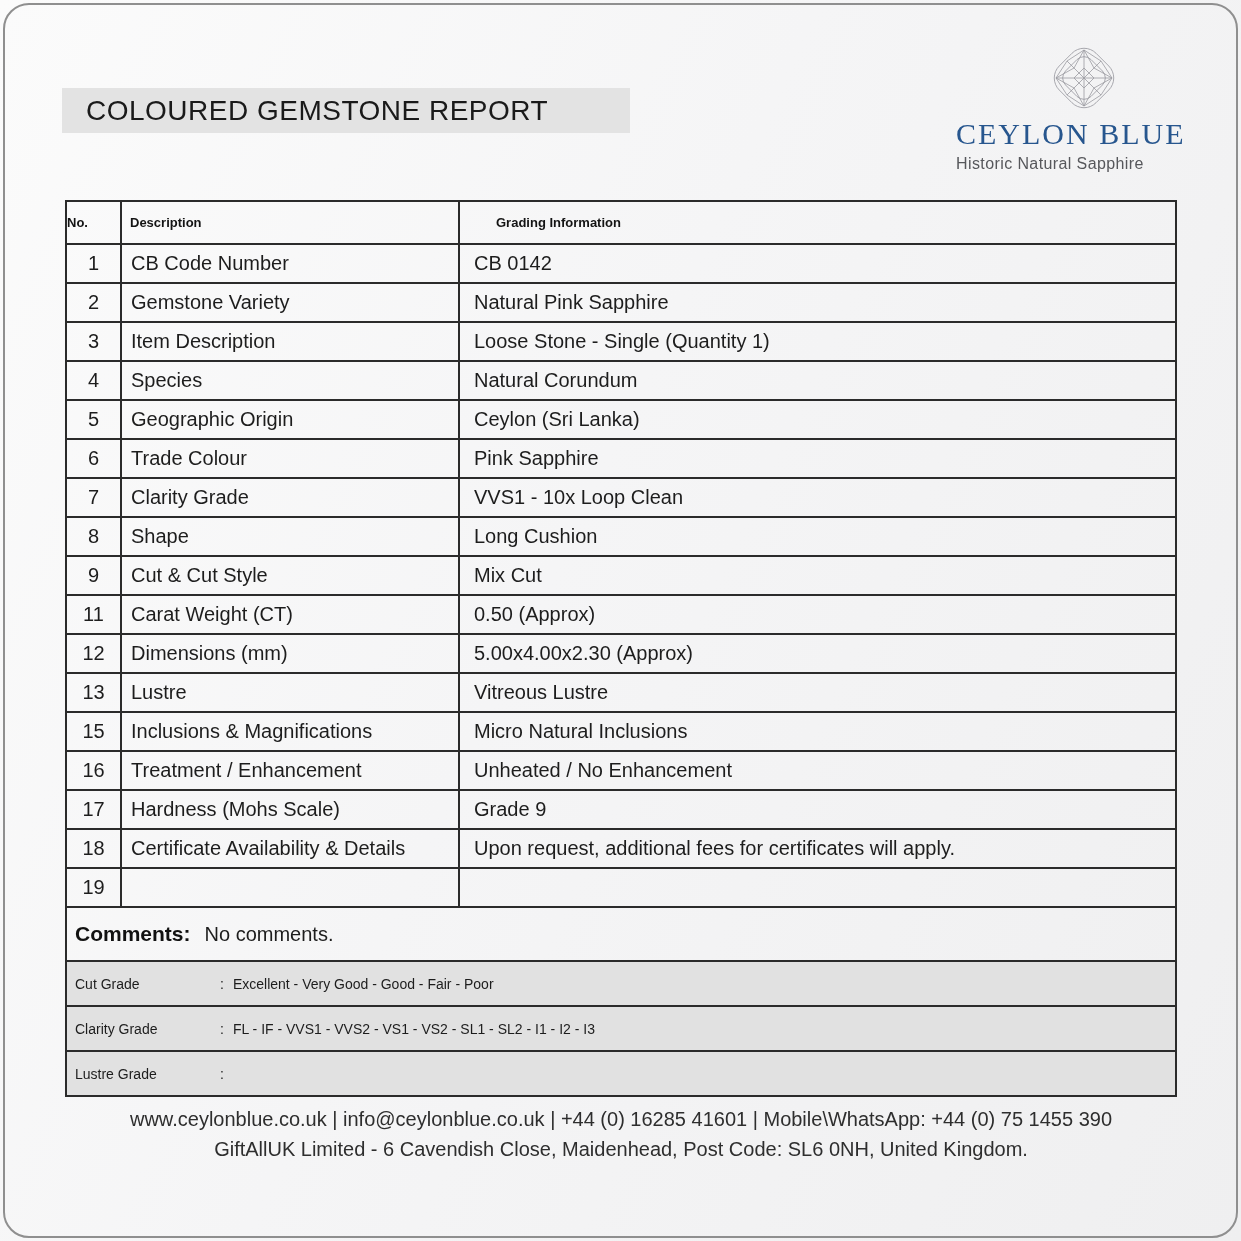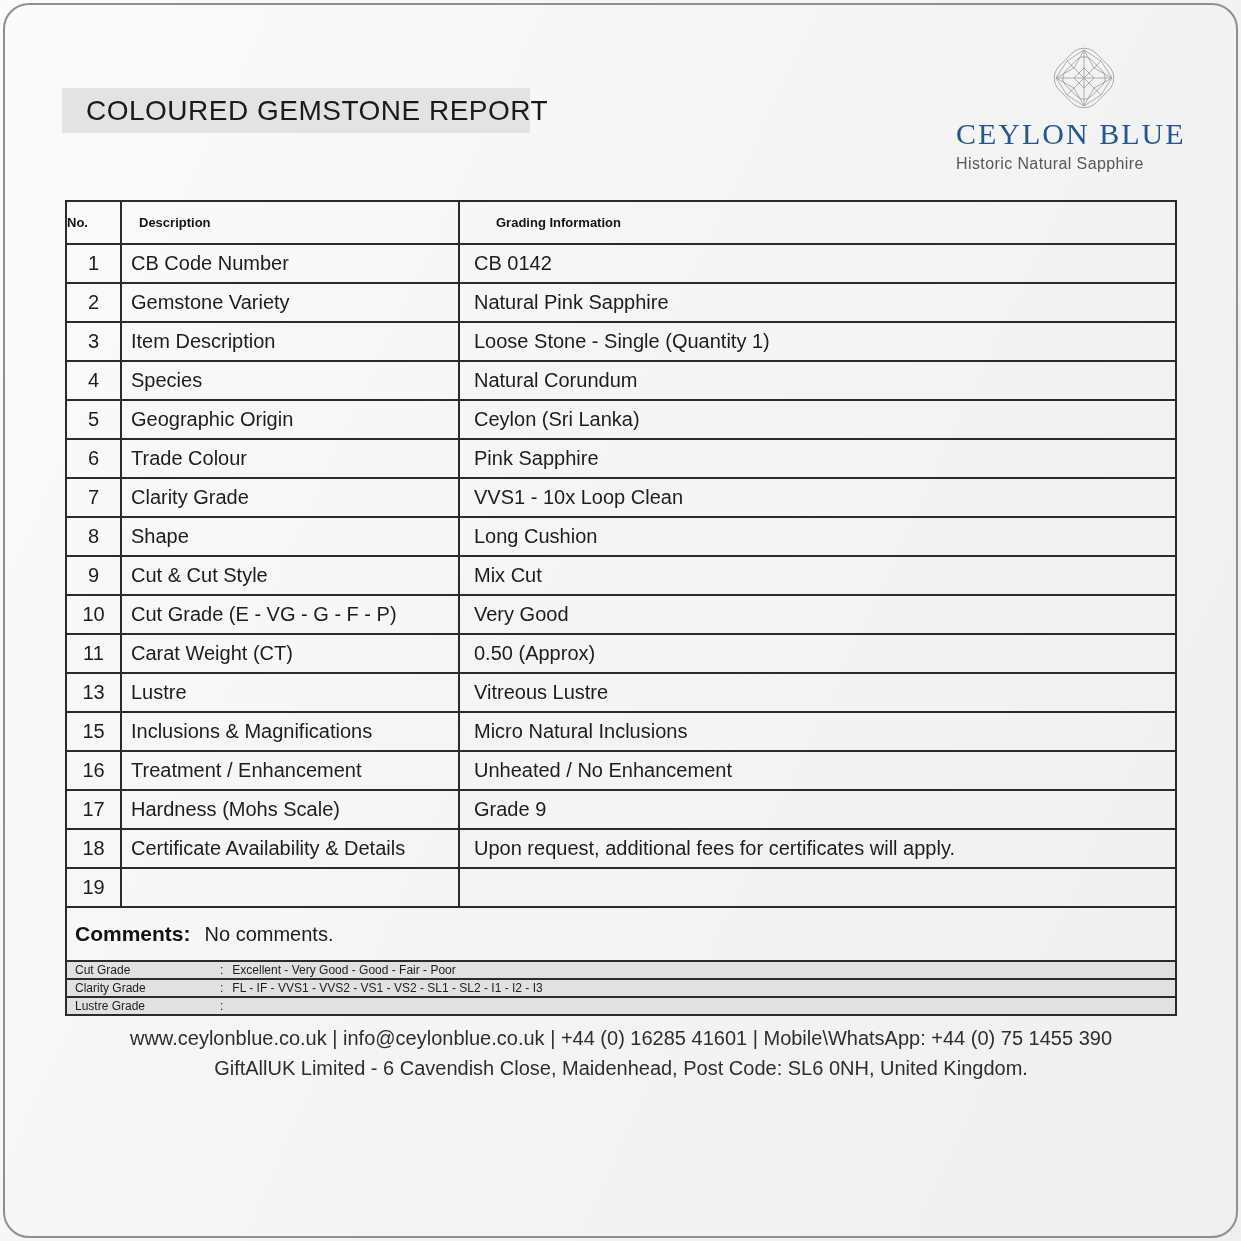--- a/index.html
+++ b/index.html
@@ -22,21 +22,21 @@
     inset: 3px;
     border: 2px solid #8f8f8f;
     border-radius: 26px;
     pointer-events: none;
   }
   
   .title-bar {
     position: absolute;
     left: 62px;
     top: 88px;
-    width: 468px;
+    width: 568px;
     height: 45px;
     background: #e3e3e3;
     display: flex;
     align-items: center;
     padding-left: 24px;
     box-sizing: border-box;
     font-size: 28px;
     letter-spacing: 0.5px;
     color: #1a1a1a;
     white-space: nowrap;
@@ -90,21 +90,21 @@
   }
   .report td {
     height: 37px;
     font-size: 20px;
     color: #1d1d1d;
     padding: 0;
     white-space: nowrap;
     overflow: hidden;
   }
   .col-no   { text-align: center; }
-  th.col-desc  { padding-left: 17px; }
+  th.col-desc  { padding-left: 8px; }
   th.col-grade { padding-left: 36px; }
   td.col-desc  { padding-left: 9px; }
   td.col-grade { padding-left: 14px; }
   
   .comments {
     margin-top: -2px;
     border: 2px solid #2b2b2b;
     height: 56px;
     display: flex;
     align-items: center;
@@ -118,26 +118,26 @@
     font-weight: bold;
     font-size: 21px;
     color: #111;
     margin-right: 14px;
   }
   
   .legend-row {
     margin-top: -2px;
     border: 2px solid #2b2b2b;
     background: #e1e1e1;
-    height: 20px;
+    height: 47px;
     display: flex;
     align-items: center;
     padding-left: 8px;
     box-sizing: border-box;
-    font-size: 12px;
+    font-size: 14px;
     color: #1d1d1d;
     white-space: nowrap;
     overflow: hidden;
   }
   .legend-label { display: inline-block; width: 145px; flex: none; }
   .legend-values { margin-left: 9px; }
   
   .footer {
     margin-top: 11px;
     text-align: center;
@@ -222,28 +222,28 @@
     <td class="col-no">8</td>
     <td class="col-desc">Shape</td>
     <td class="col-grade">Long Cushion</td>
   </tr>
           <tr>
     <td class="col-no">9</td>
     <td class="col-desc">Cut &amp; Cut Style</td>
     <td class="col-grade">Mix Cut</td>
   </tr>
           <tr>
-    <td class="col-no">10</td>
-    <td class="col-desc">Cut Grade (E - VG - G - F - P)</td>
-    <td class="col-grade">Very Good</td>
-  </tr>
-          <tr>
     <td class="col-no">11</td>
     <td class="col-desc">Carat Weight (CT)</td>
     <td class="col-grade">0.50 (Approx)</td>
+  </tr>
+          <tr>
+    <td class="col-no">12</td>
+    <td class="col-desc">Dimensions (mm)</td>
+    <td class="col-grade">5.00x4.00x2.30 (Approx)</td>
   </tr>
           <tr>
     <td class="col-no">13</td>
     <td class="col-desc">Lustre</td>
     <td class="col-grade">Vitreous Lustre</td>
   </tr>
           <tr>
     <td class="col-no">15</td>
     <td class="col-desc">Inclusions &amp; Magnifications</td>
     <td class="col-grade">Micro Natural Inclusions</td>

